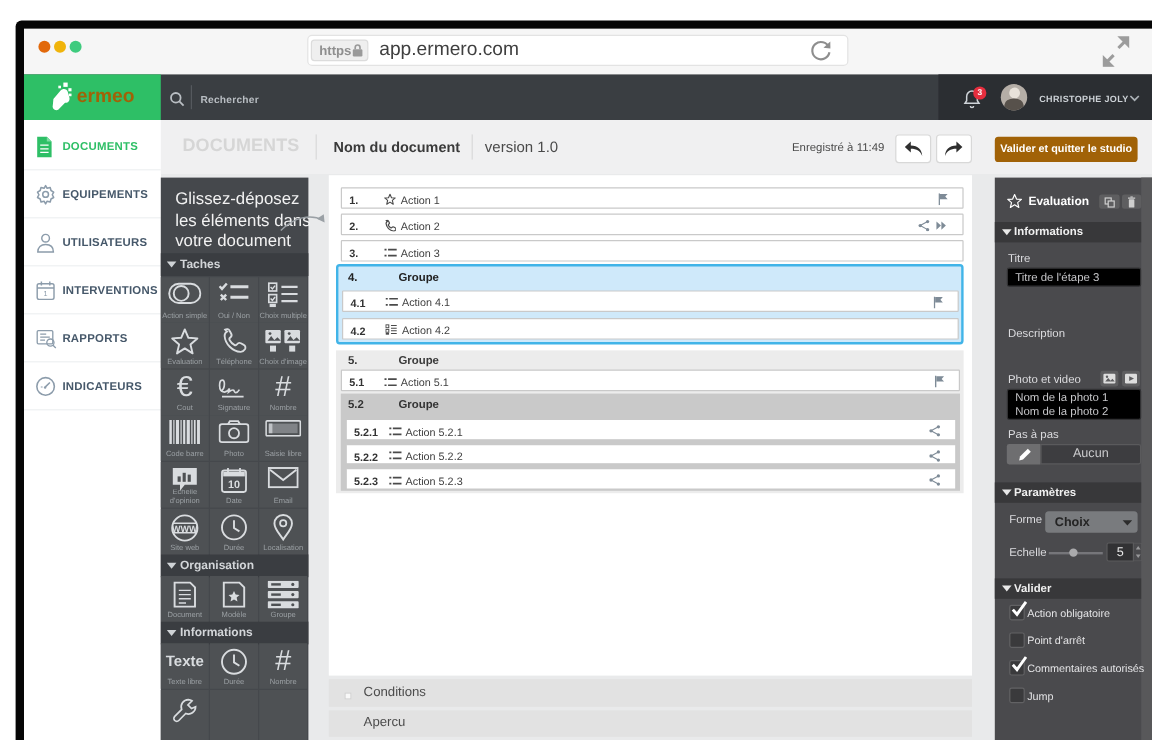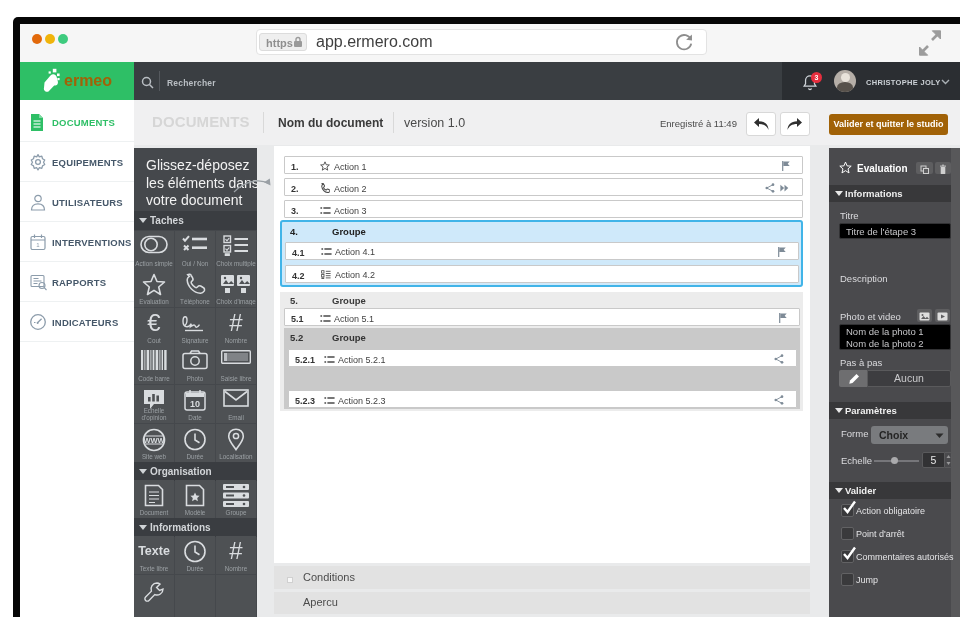--- a/index.html
+++ b/index.html
@@ -240,20 +240,38 @@
   <div class="abs" style="left:332px; top:332px; font-size:9.5px; font-weight:bold; color:#333;">Groupe</div>
   <div class="abs docrow" style="left:288px; top:349px; width:509px; height:17.5px;">
     <span class="num">5.2.1</span>
     <svg class="licon" width="11" height="9" viewBox="0 0 13 10">
         <g stroke="#4a4a4a" fill="none">
           <path d="M0.5 2 l2 0 M0.5 8 l2 0" stroke-width="1.7"></path>
           <path d="M4 2 h8.5 M4 8 h8.5" stroke-width="1.7"></path>
         </g>
       </svg>
     <span class="lbl">Action 5.2.1</span>
+    <svg class="ricon" style="right:12px; top:4px;" width="10" height="10" viewBox="0 0 11 11">
+        <g fill="#7e8b97">
+          <circle cx="2" cy="5.5" r="1.5"></circle>
+          <circle cx="8.8" cy="1.8" r="1.5"></circle>
+          <circle cx="8.8" cy="9.2" r="1.5"></circle>
+        </g>
+        <path d="M2 5.5 L8.8 1.8 M2 5.5 L8.8 9.2" stroke="#7e8b97" stroke-width="1"></path>
+      </svg>
+  </div>
+  <div class="abs docrow" style="left:288px; top:369.5px; width:509px; height:17.5px;">
+    <span class="num">5.2.2</span>
+    <svg class="licon" width="11" height="9" viewBox="0 0 13 10">
+        <g stroke="#4a4a4a" fill="none">
+          <path d="M0.5 2 l2 0 M0.5 8 l2 0" stroke-width="1.7"></path>
+          <path d="M4 2 h8.5 M4 8 h8.5" stroke-width="1.7"></path>
+        </g>
+      </svg>
+    <span class="lbl">Action 5.2.2</span>
     <svg class="ricon" style="right:12px; top:4px;" width="10" height="10" viewBox="0 0 11 11">
         <g fill="#7e8b97">
           <circle cx="2" cy="5.5" r="1.5"></circle>
           <circle cx="8.8" cy="1.8" r="1.5"></circle>
           <circle cx="8.8" cy="9.2" r="1.5"></circle>
         </g>
         <path d="M2 5.5 L8.8 1.8 M2 5.5 L8.8 9.2" stroke="#7e8b97" stroke-width="1"></path>
       </svg>
   </div>
   <div class="abs docrow" style="left:288px; top:390px; width:509px; height:17.5px;">

